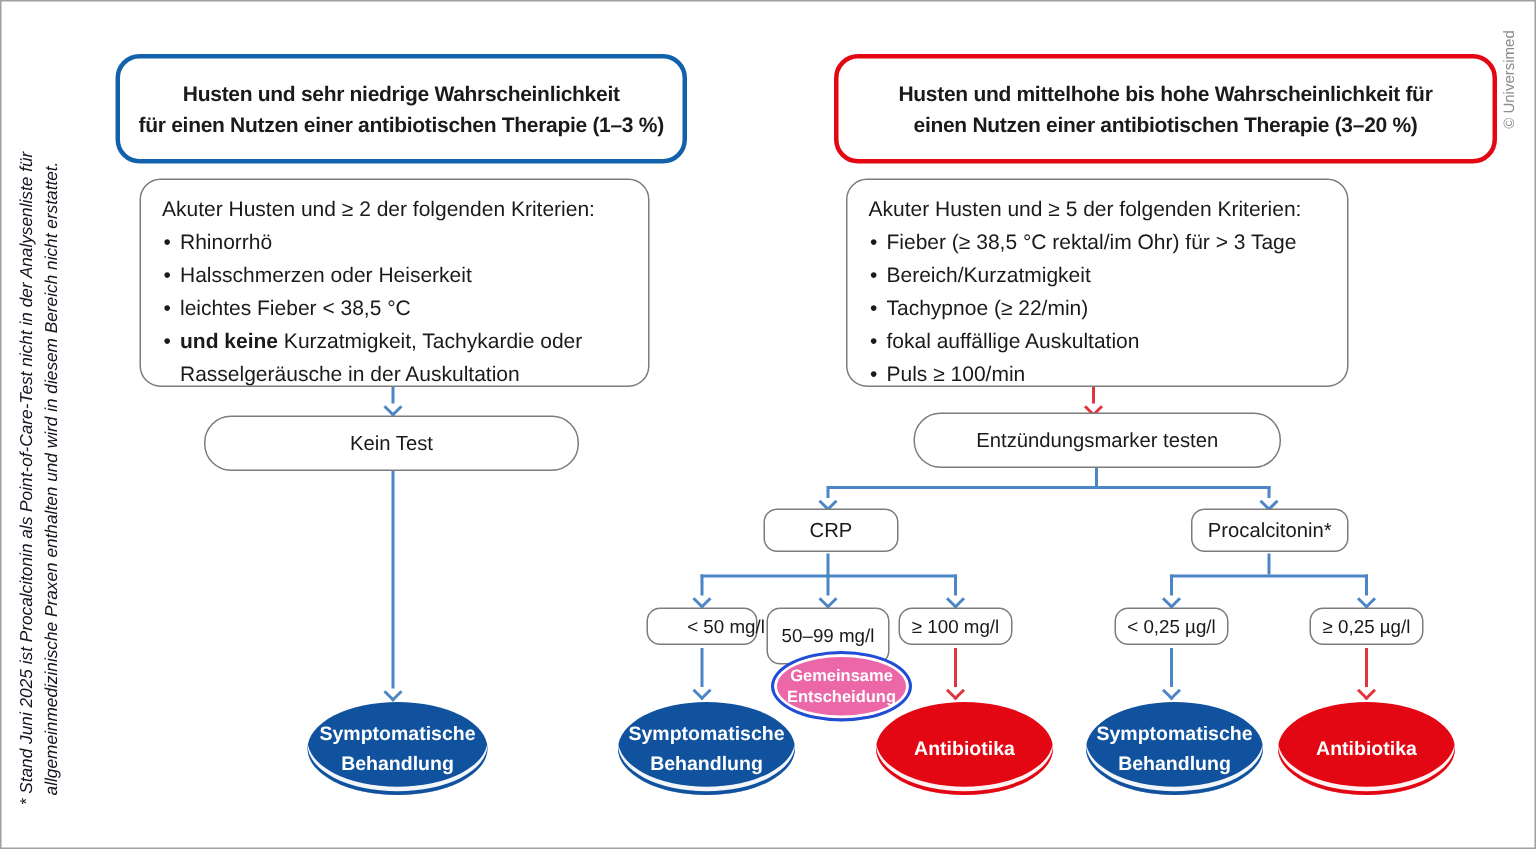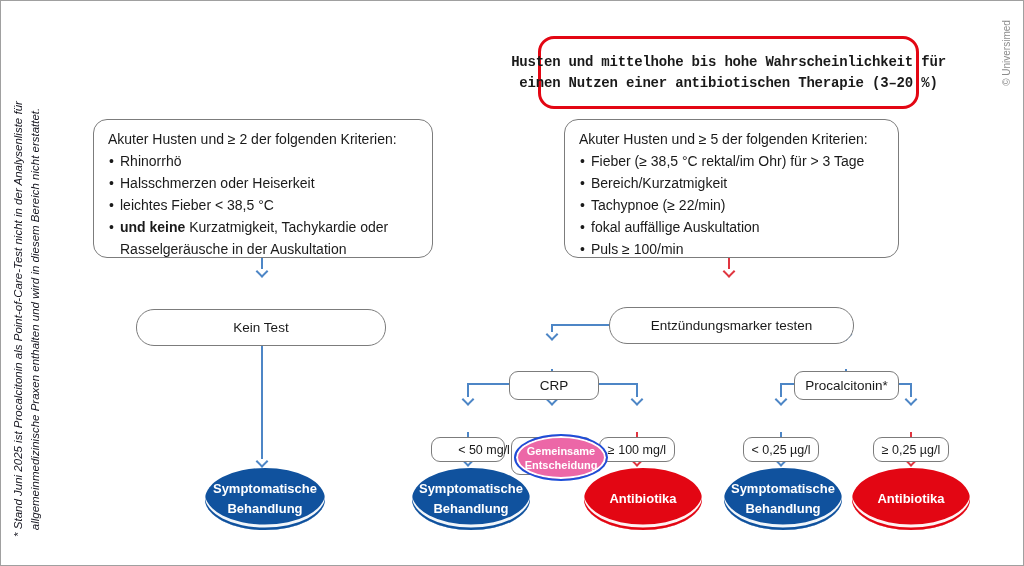--- a/index.html
+++ b/index.html
@@ -10,35 +10,35 @@
   }
   
   .hdr {
     position:absolute; top:35px; height:73px; border-radius:16px; background:#fff;
     display:flex; flex-direction:column; align-items:center; justify-content:center;
     text-align:center; font-weight:bold; font-size:14px; line-height:21px;
     letter-spacing:-0.2px; box-sizing:border-box; z-index:1;
   }
   .hdr div { white-space:nowrap; }
   .hdr-left  { left:76px;  width:381px; border:3.5px solid #1261ab; }
-  .hdr-right { left:537px; width:381px; border:3.5px solid #e30613;font-family:Liberation Mono, monospace; }
+  .hdr-right { left:555px; width:442px; border:3.5px solid #e30613; }
   
   .crit {
     position:absolute; top:118px; height:139px; border:1.5px solid #7c7c7c;
     border-radius:14px; background:#fff; box-sizing:border-box;
     padding:8px 14px 0 14px; font-size:14px; line-height:22px; z-index:1;
   }
   .crit-left  { left:92px;  width:340px; }
   .crit-right { left:563px; width:335px; }
   .bullet { position:relative; padding-left:12px; }
   .bullet::before { content:"•"; position:absolute; left:1px; }
   
   .pill, .sbox, .vbox {
     position:absolute; border:1.5px solid #7c7c7c; background:#fff; box-sizing:border-box;
-    display:flex; align-items:center; justify-content:center; white-space:nowrap; z-index:1;margin-top:32px;
+    display:flex; align-items:center; justify-content:center; white-space:nowrap; z-index:1;
   }
   .pill { border-radius:18px; font-size:13.5px; }
   .sbox { border-radius:9px;  font-size:13.5px; }
   .vbox { border-radius:9px;  font-size:12.5px; }
   
   .oval {
     position:absolute; border-radius:50%; display:flex; flex-direction:column;
     align-items:center; justify-content:center; text-align:center; color:#fff;
     font-weight:bold; font-size:13px; line-height:20px; z-index:2;
   }
@@ -72,20 +72,24 @@
   }
 </style>
 </head>
 <body>
 
 <div class="canvas">
 
   <div class="footnote">* Stand Juni 2025 ist Procalcitonin als Point-of-Care-Test nicht in der Analysenliste für allgemeinmedizinische Praxen enthalten und wird in diesem Bereich nicht erstattet.</div>
   <div class="credit">© Universimed</div>
 
+  <div class="hdr hdr-left">
+    <div>Husten und sehr niedrige Wahrscheinlichkeit</div>
+    <div>für einen Nutzen einer antibiotischen Therapie (1–3 %)</div>
+  </div>
   <div class="hdr hdr-right">
     <div>Husten und mittelhohe bis hohe Wahrscheinlichkeit für</div>
     <div>einen Nutzen einer antibiotischen Therapie (3–20 %)</div>
   </div>
 
   <div class="crit crit-left">
     <div>Akuter Husten und ≥ 2 der folgenden Kriterien:</div>
     <div class="bullet">Rhinorrhö</div>
     <div class="bullet">Halsschmerzen oder Heiserkeit</div>
     <div class="bullet">leichtes Fieber &lt; 38,5 °C</div>

